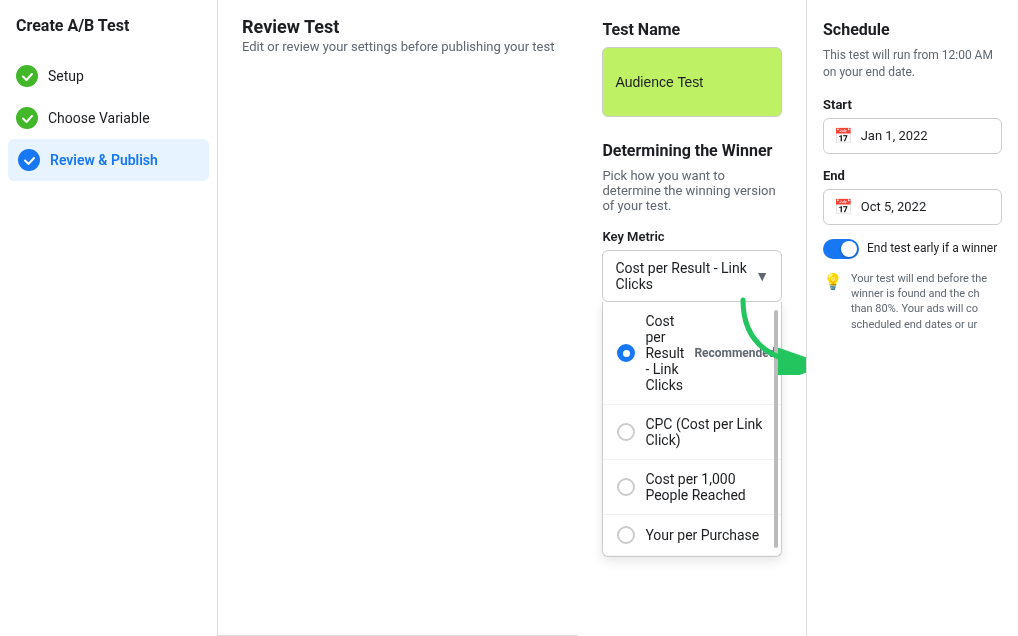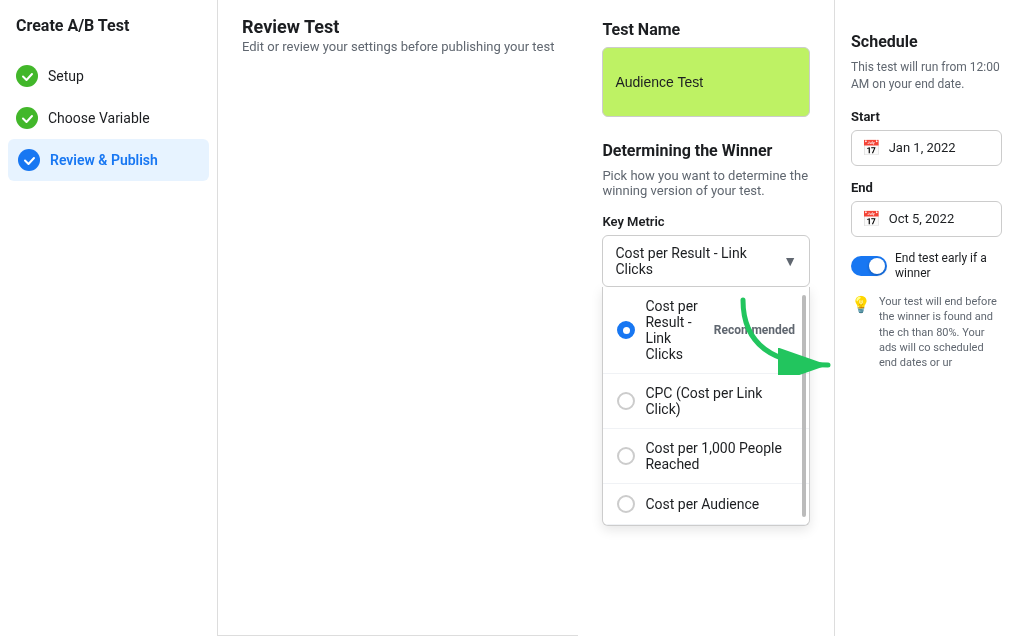--- a/index.html
+++ b/index.html
@@ -245,24 +245,24 @@
       left: 155px;
       top: 295px;
       width: 110px;
       height: 80px;
       pointer-events: none;
       z-index: 20;
     }
 
     
     .right-panel {
-      width: 184px;
+      width: 212px;
       background: #fff;
       border-left: 1px solid #ddd;
-      padding: 32px 16px;
+      padding: 20px 16px;
       overflow-y: auto;
       flex-shrink: 0;
     }
 
     .schedule-title {
       font-size: 16px;
       font-weight: 700;
       color: #1c1e21;
       margin-bottom: 8px;
     }
@@ -462,21 +462,21 @@
           <span>CPC (Cost per Link Click)</span>
         </div>
 
         <div class="dropdown-item">
           <div class="radio"></div>
           <span>Cost per 1,000 People Reached</span>
         </div>
 
         <div class="dropdown-item">
           <div class="radio"></div>
-          <span>Cost per Audience</span>
+          <span>Your per Purchase</span>
         </div>
 
         <div style="position:absolute; right:3px; top:8px; bottom:8px; width:4px; background:#bbb; border-radius:2px;"></div>
       </div>
 
     </div>
 
     <div class="right-panel">
       <div class="schedule-title">Schedule</div>
       <div class="schedule-desc">This test will run from 12:00 AM on your end date.</div>

